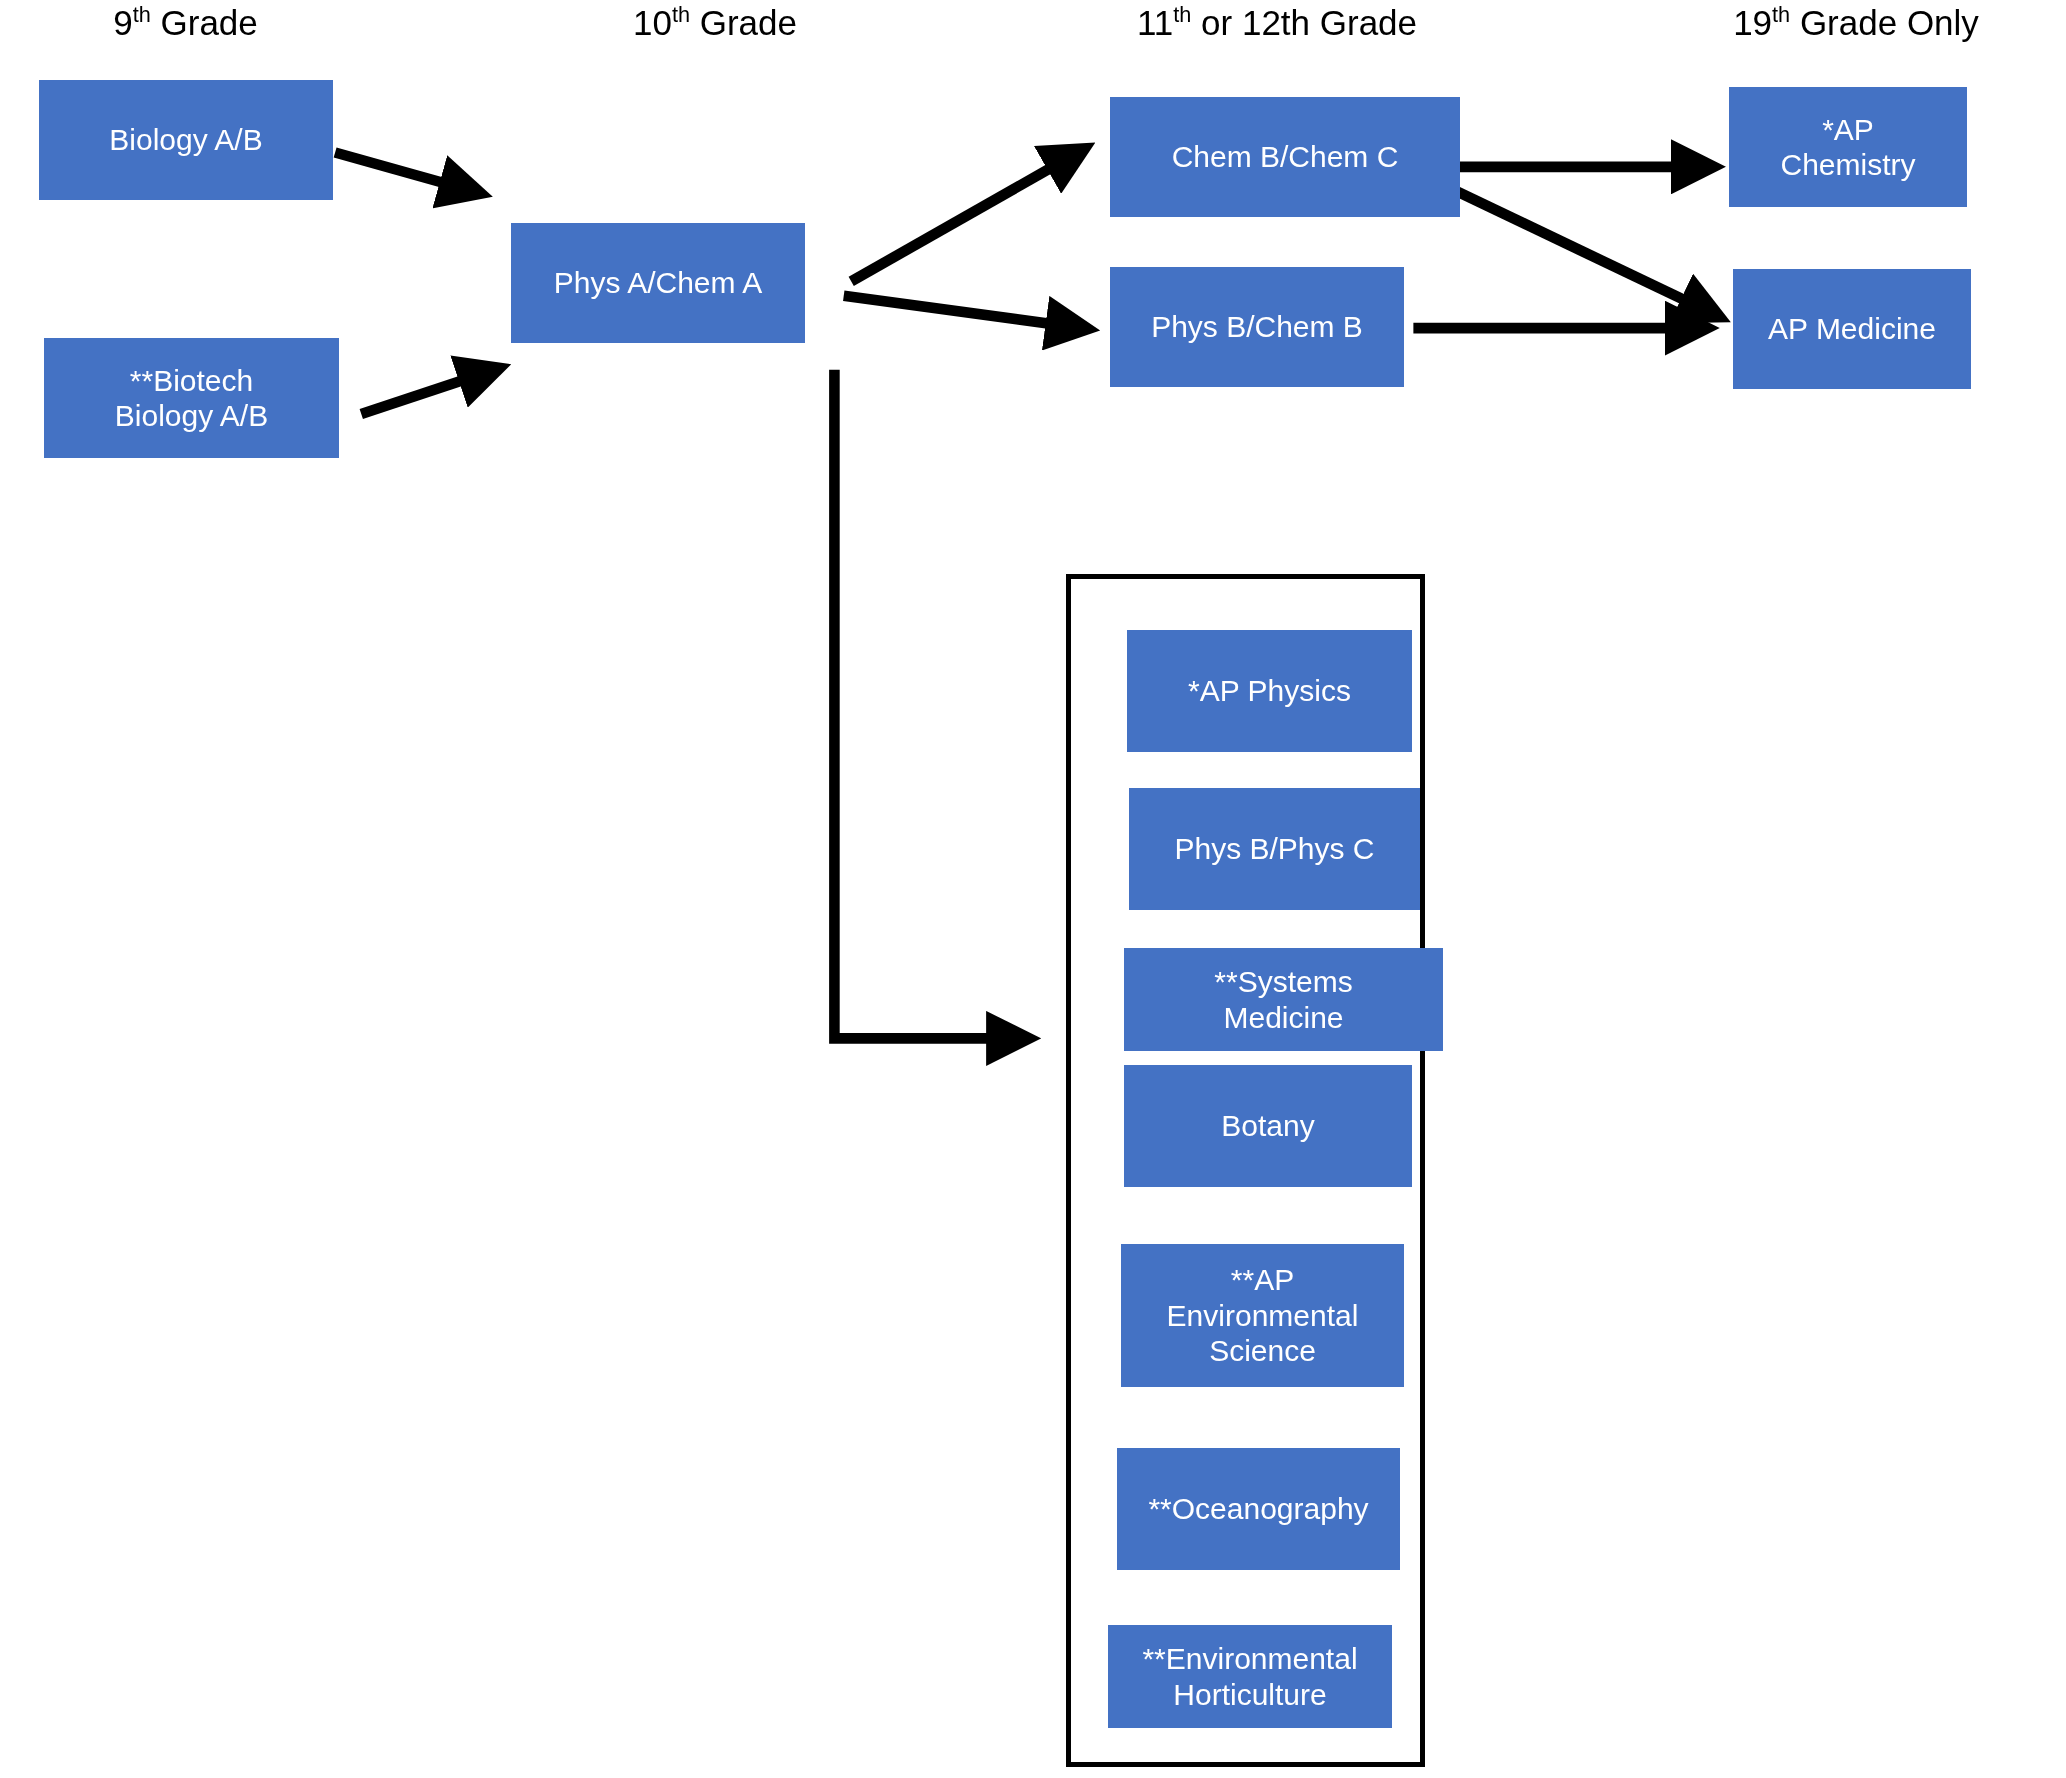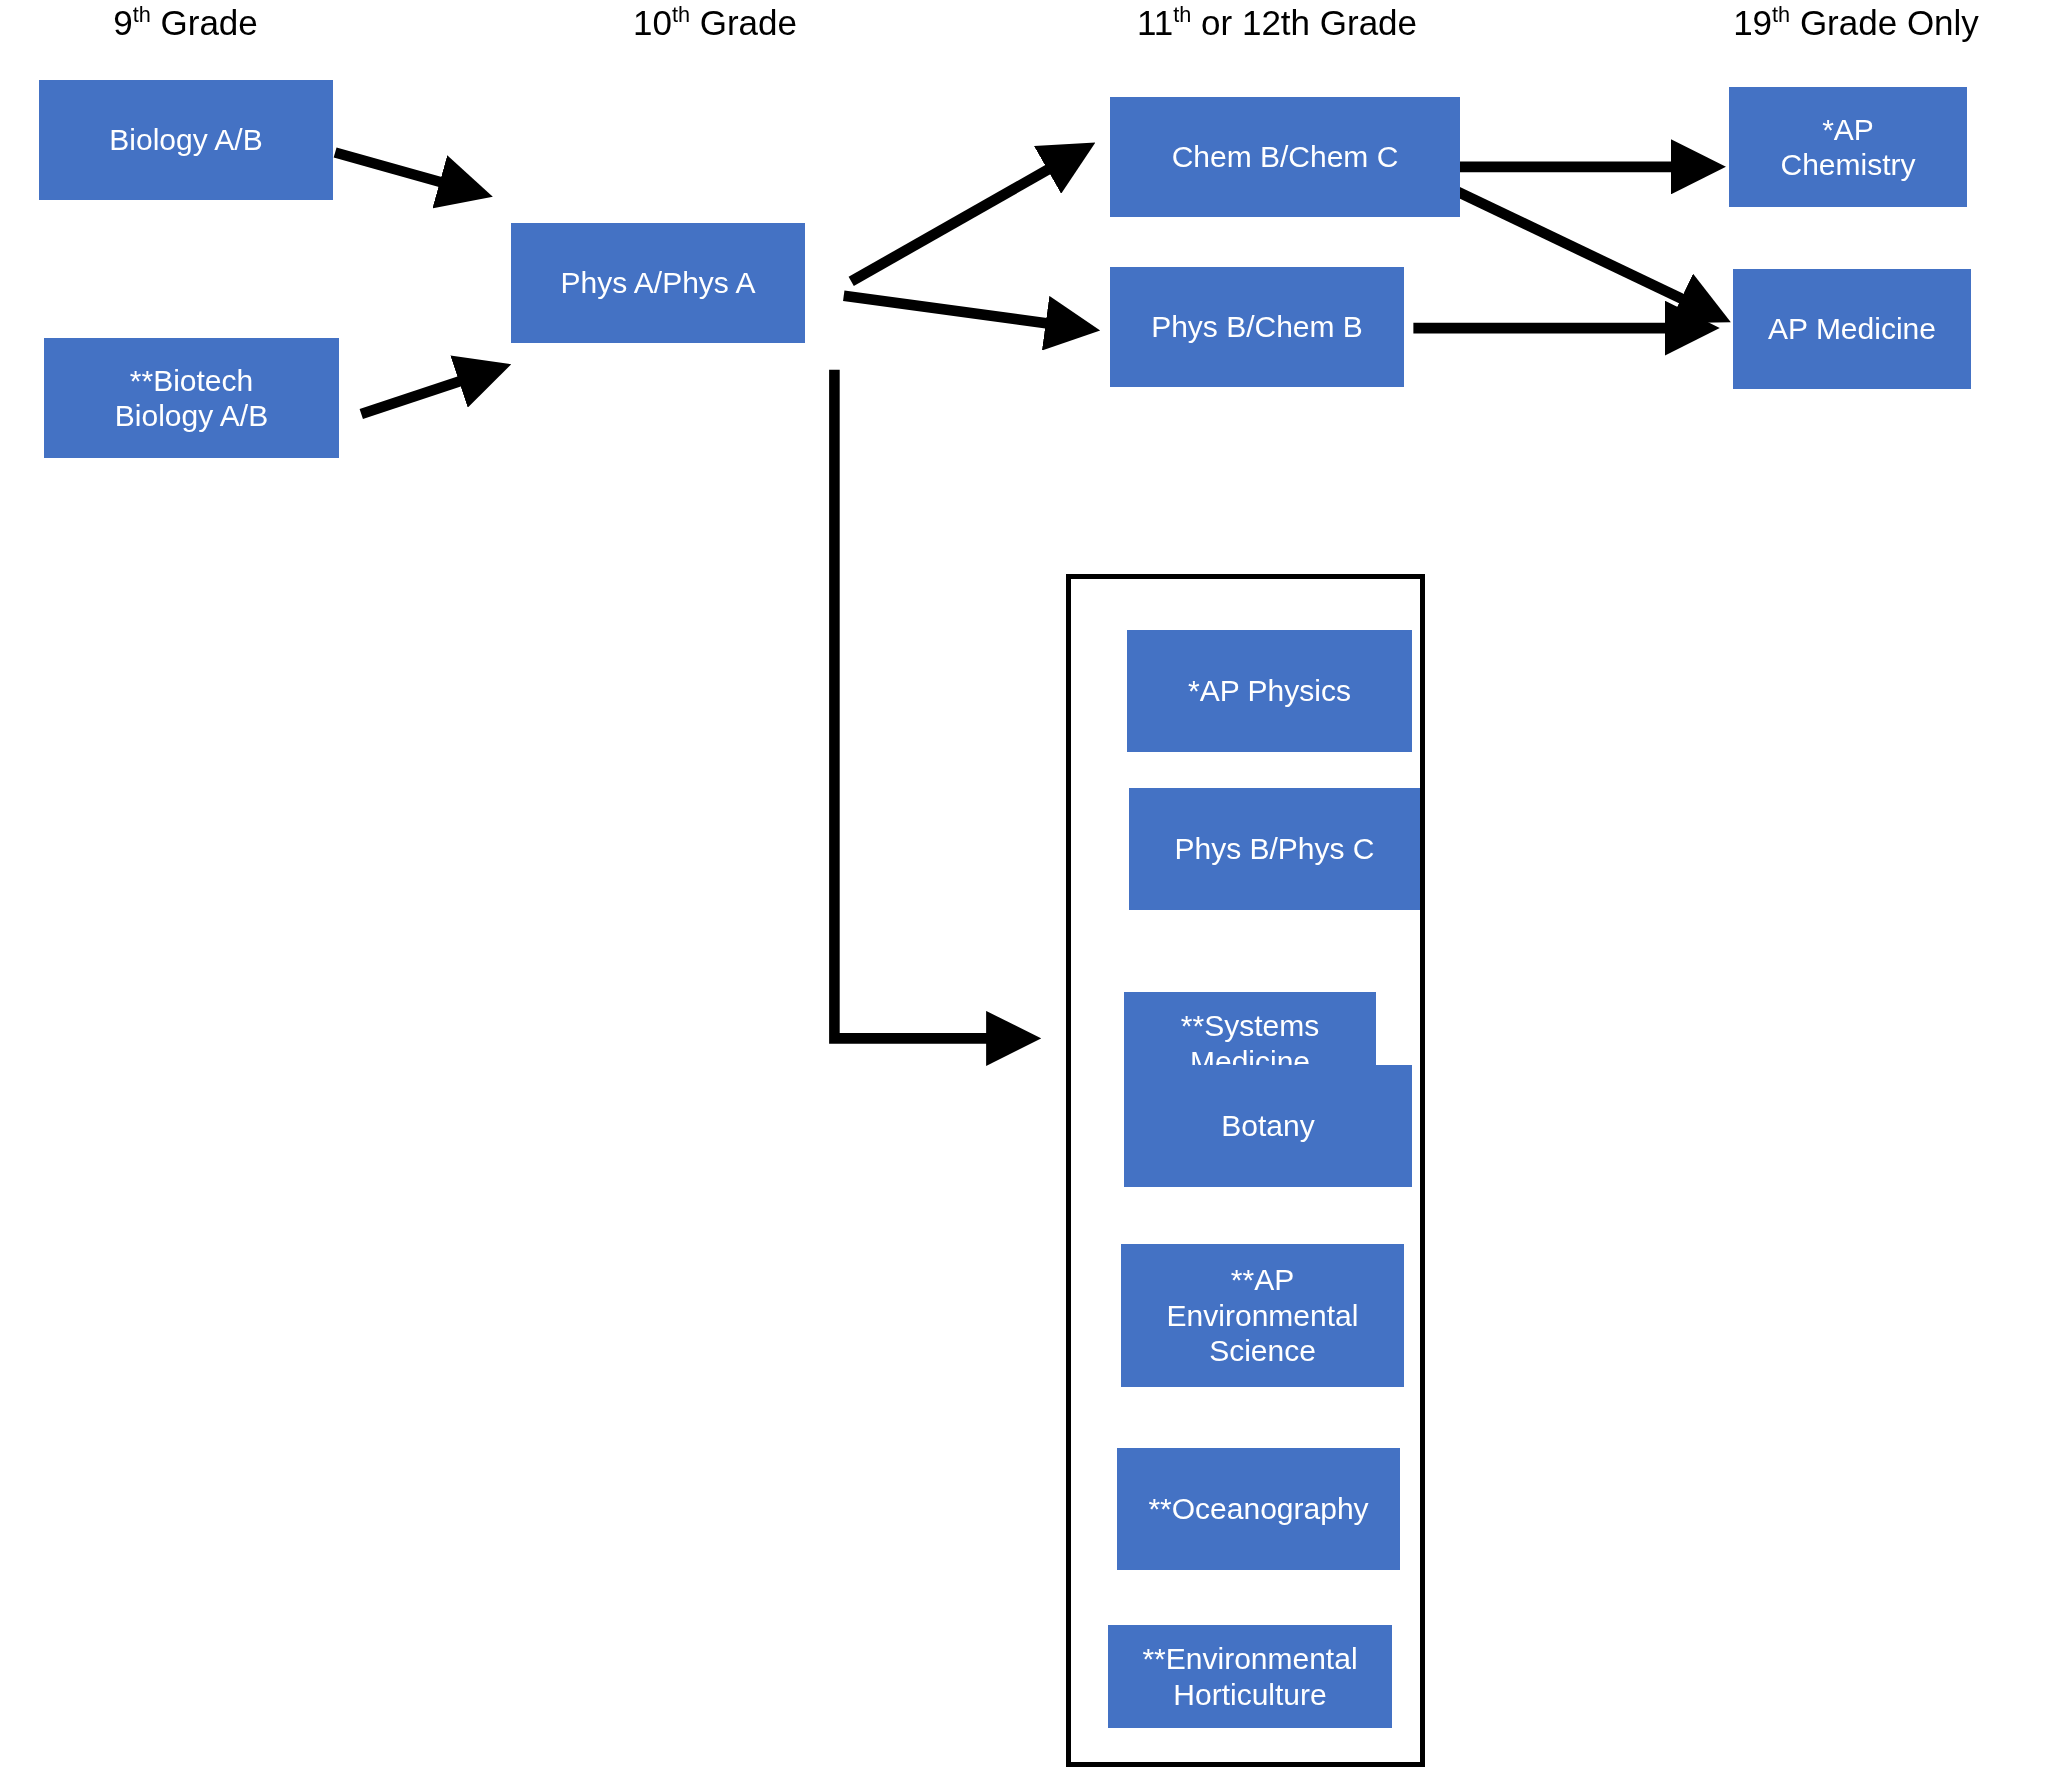--- a/index.html
+++ b/index.html
@@ -112,21 +112,21 @@
   <div class="node" style="left:39px; top:80px; width:294px; height:120px;">
     <span>Biology A/B</span>
   </div>
 
   <div class="node" style="left:44px; top:338px; width:295px; height:120px;">
     <span>**Biotech
 Biology A/B</span>
   </div>
 
   <div class="node" style="left:511px; top:223px; width:294px; height:120px;">
-    <span>Phys A/Phys A</span>
+    <span>Phys A/Chem A</span>
   </div>
 
   <div class="node" style="left:1110px; top:97px; width:350px; height:120px;">
     <span>Chem B/Chem C</span>
   </div>
 
   <div class="node" style="left:1729px; top:87px; width:238px; height:120px;">
     <span>*AP
 Chemistry</span>
   </div>
@@ -140,21 +140,21 @@
   </div>
 
   <div class="node" style="left:1127px; top:630px; width:285px; height:122px;">
     <span>*AP Physics</span>
   </div>
 
   <div class="node" style="left:1129px; top:788px; width:291px; height:122px;">
     <span>Phys B/Phys C</span>
   </div>
 
-  <div class="node" style="left:1124px; top:948px; width:252px; height:103px;margin-top:44px;">
+  <div class="node" style="left:1124px; top:948px; width:319px; height:103px;">
     <span>**Systems
 Medicine</span>
   </div>
 
   <div class="node" style="left:1124px; top:1065px; width:288px; height:122px;">
     <span>Botany</span>
   </div>
 
   <div class="node" style="left:1121px; top:1244px; width:283px; height:143px;">
     <span>**AP

